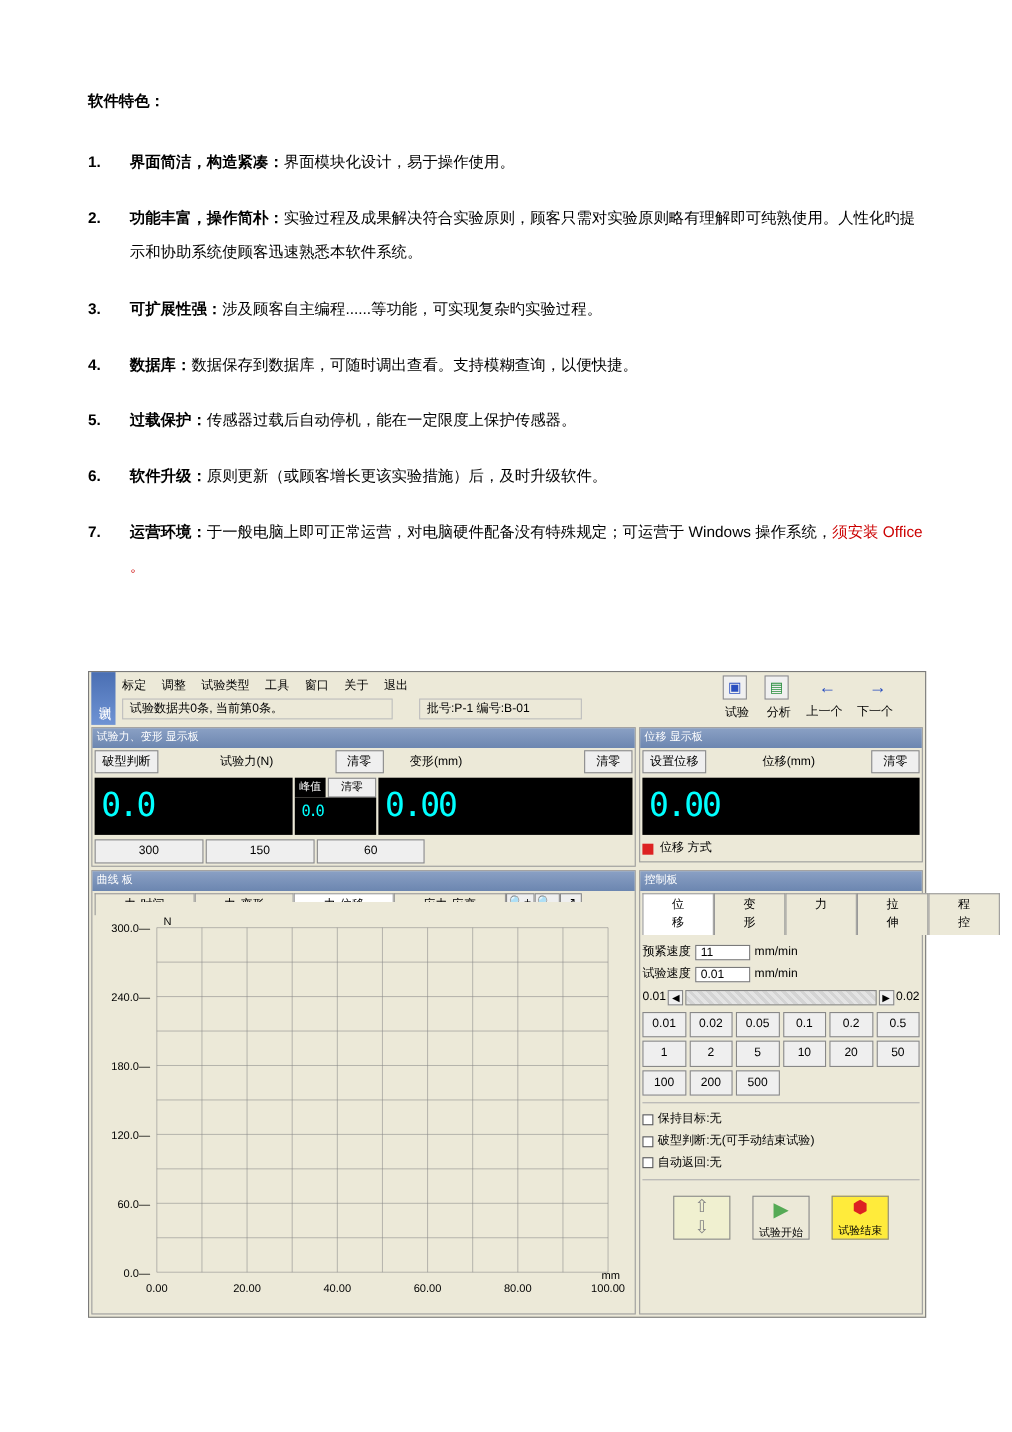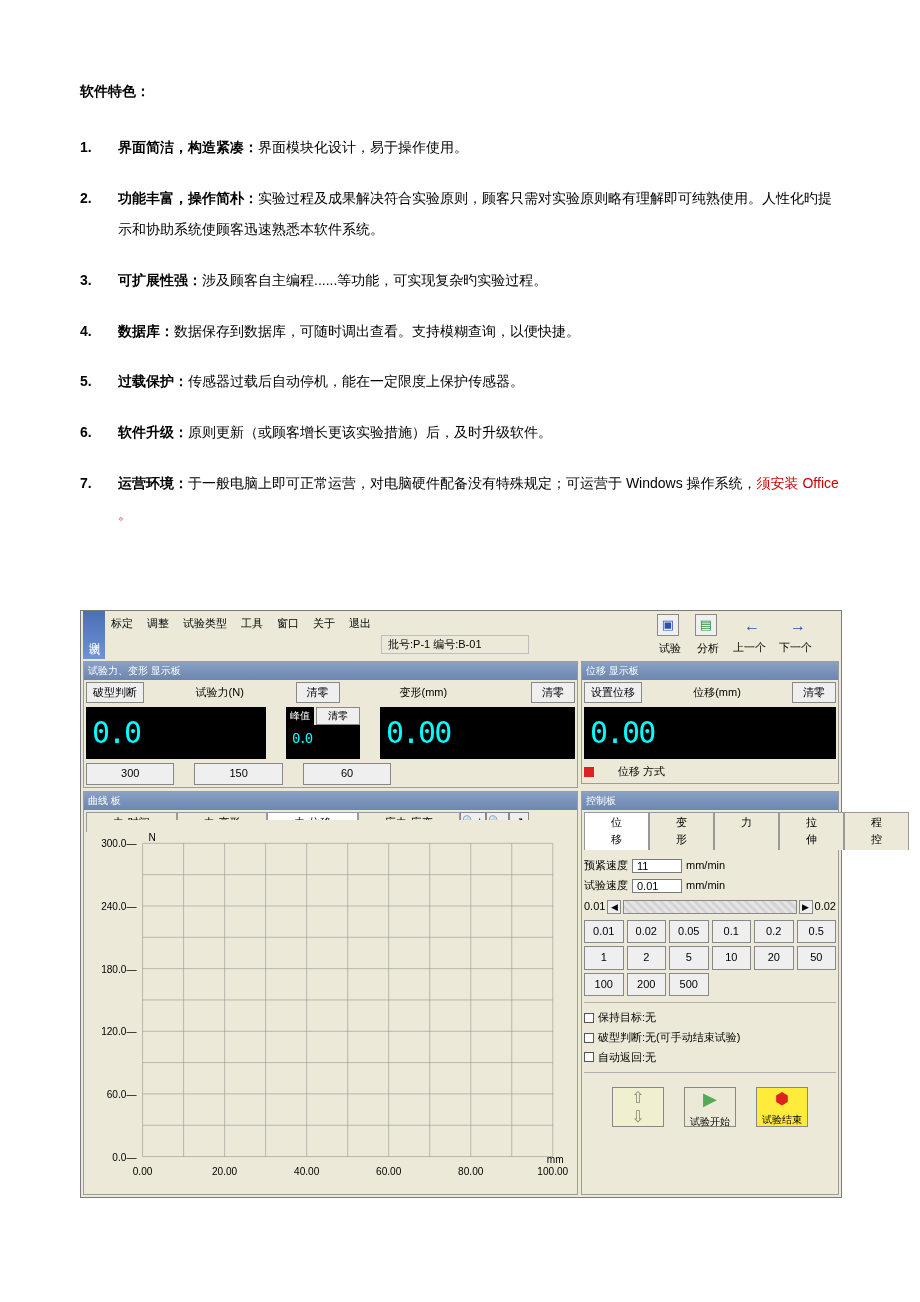--- a/index.html
+++ b/index.html
@@ -23,21 +23,21 @@
   .rtb .ico{width:22px;height:22px;border:1px solid #8a8a8a;background:#f0f0f0;display:flex;align-items:center;justify-content:center;font-size:13px}
   .rtb .lab{font-size:11px;position:absolute;top:26px}
   .rtb .arrow{color:#2a4fbf;font-size:16px;font-weight:bold}
   
   .hdr{background:linear-gradient(#8aa0c4,#6c86b0);color:#fff;font-size:10px;padding:1px 4px}
   .panel{border:1px solid #9c9c9c;position:absolute}
   .panelL1{top:50px;left:2px;width:495px}
   .panelR1{top:50px;left:500px;width:258px}
   .panelL2{top:180px;left:2px;width:495px;height:404px}
   .panelR2{top:180px;left:500px;width:258px;height:404px}
-  .row{display:flex;align-items:center;gap:20px;padding:2px}
+  .row{display:flex;align-items:center;gap:2px;padding:2px}
   .btn{border:1px solid #888;background:#efefef;padding:1px 6px;font-size:11px;min-width:44px;text-align:center}
   .digit{font-family:"Consolas",monospace;background:#000;color:#0ff;font-size:30px;padding:2px 6px;min-width:90px;text-align:left;letter-spacing:-2px}
   .digit.sm{font-size:14px;min-width:30px;color:#0ff}
   .small-lbl{font-size:10px;color:#fff;background:#000;padding:1px 4px}
   .tabs{display:flex;padding:2px;gap:0}
   .tab{border:1px solid #999;border-bottom:none;padding:1px 26px;font-size:11px;background:#ece9d8}
   .tab.active{background:#fff}
   .chartbox{position:absolute;top:28px;left:4px;right:4px;bottom:4px;background:#ece9d8}
   svg.chart{width:100%;height:100%}
   .ctrl-body{padding:2px;font-size:11px}
@@ -79,20 +79,21 @@
   <div class="app-name">测试</div>
   <div class="menubar" id="menubar">
       <span>标定</span>
       <span>调整</span>
       <span>试验类型</span>
       <span>工具</span>
       <span>窗口</span>
       <span>关于</span>
       <span>退出</span>
     </div>
+  <div class="statusline">试验数据共0条, 当前第0条。</div>
   <div class="batch">批号:P-1 编号:B-01</div>
   <div class="rtb">
     <div style="position:relative;width:30px;text-align:center">
       <div class="ico" style="color:#2a4fbf">▣</div>
       <div class="lab" style="left:2px">试验</div>
     </div>
     <div style="position:relative;width:30px;text-align:center">
       <div class="ico" style="color:#2a8f3f">▤</div>
       <div class="lab" style="left:2px">分析</div>
     </div>

